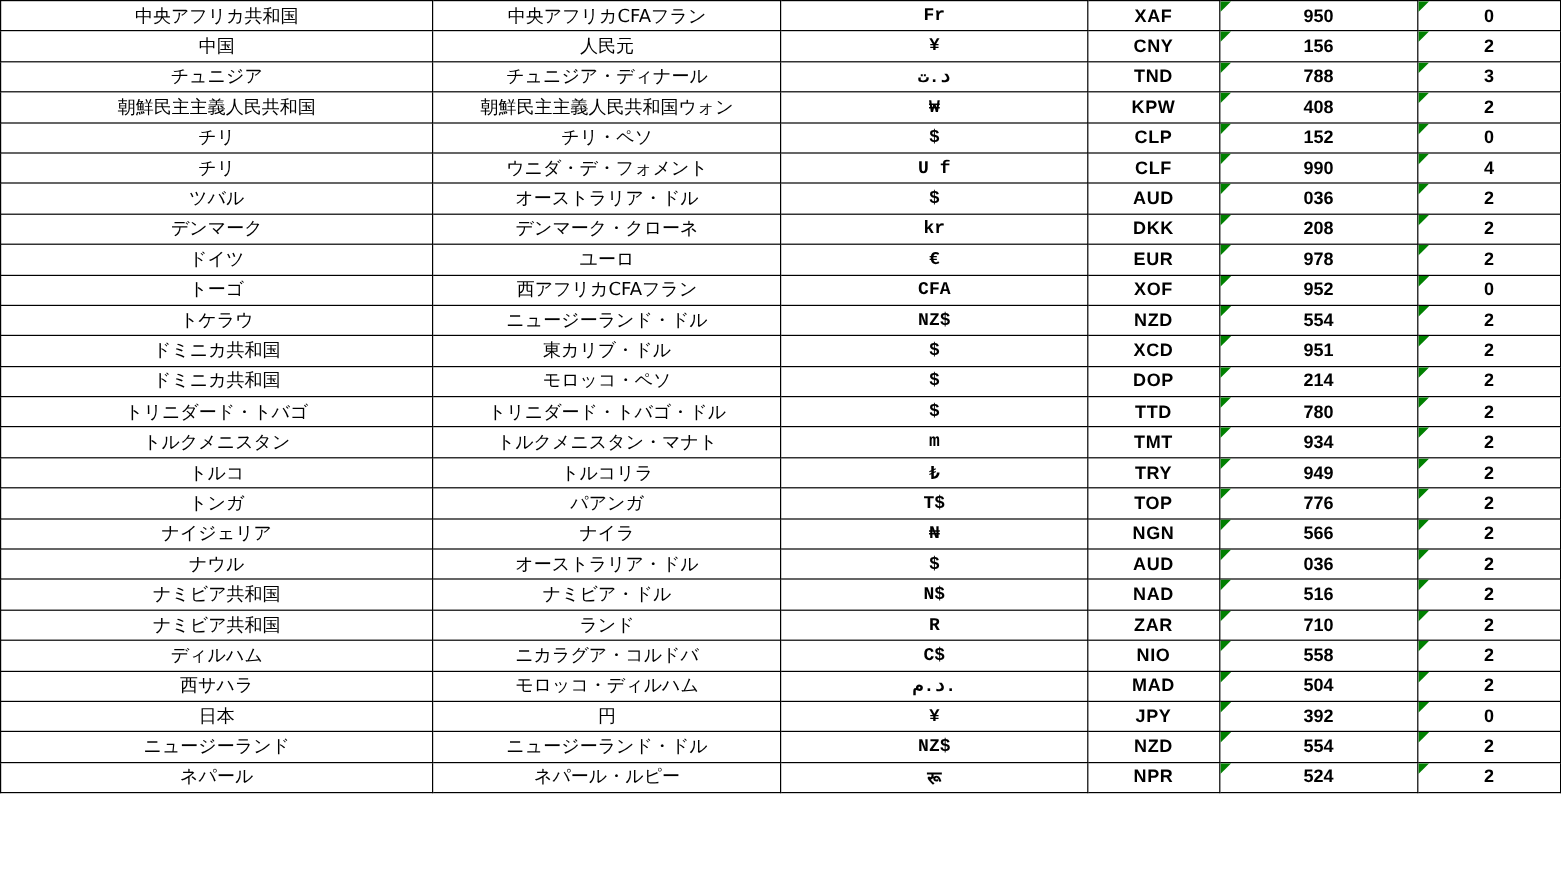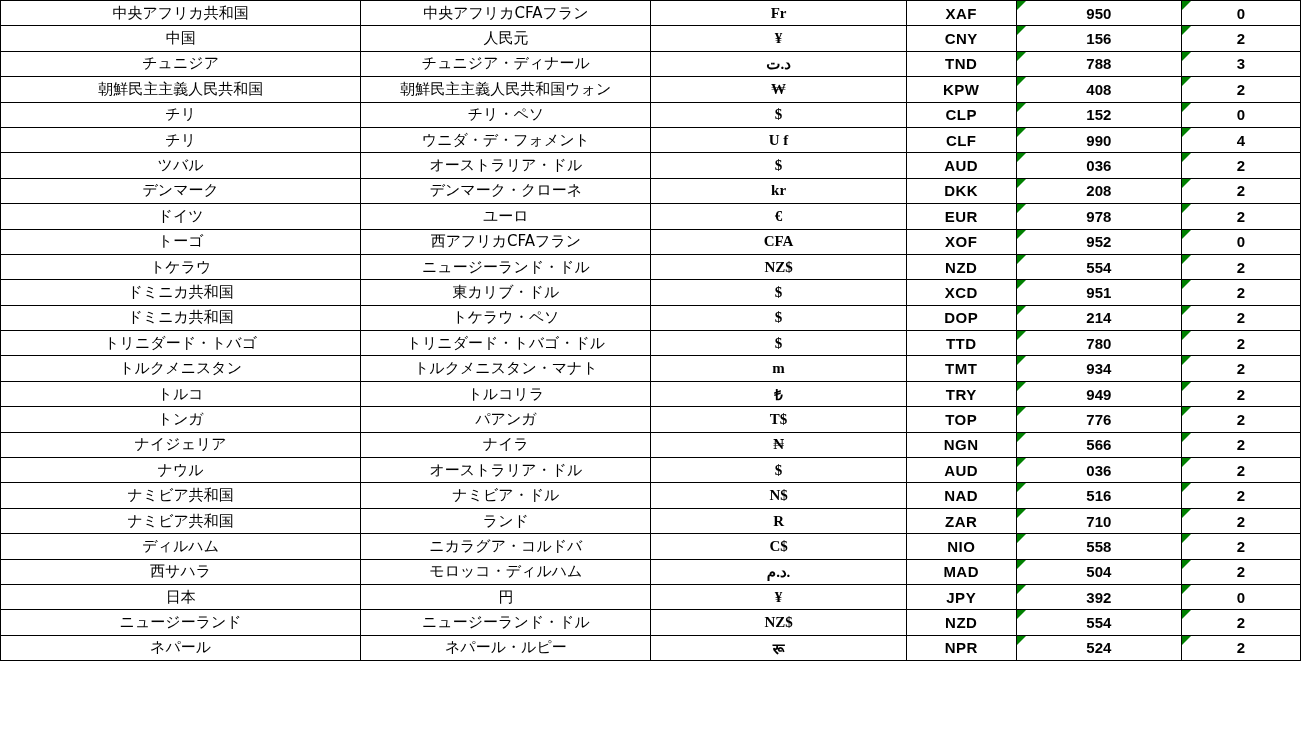--- a/index.html
+++ b/index.html
@@ -38,21 +38,21 @@
   col.c-symbol   { width: 255px; }
   col.c-code     { width: 110px; }
   col.c-num      { width: 165px; }
   col.c-digits   { width: 119px; }
 
   td.country, td.currency {
     font-family: "DejaVu Sans", sans-serif;
     font-size: 15px;
   }
   td.symbol {
-    font-family: Liberation Serif, serif;
+    font-family: Liberation Mono, monospace;
     font-size: 14px;
     font-weight: bold;
   }
   td.code {
     font-family: "Liberation Sans", sans-serif;
     font-size: 15px;
     font-weight: bold;
     letter-spacing: 0.5px;
   }
   td.num, td.digits {
@@ -178,21 +178,21 @@
         <tr>
           <td class="country">ドミニカ共和国</td>
           <td class="currency">東カリブ・ドル</td>
           <td class="symbol">$</td>
           <td class="code">XCD</td>
           <td class="num">951</td>
           <td class="digits">2</td>
         </tr>
         <tr>
           <td class="country">ドミニカ共和国</td>
-          <td class="currency">トケラウ・ペソ</td>
+          <td class="currency">モロッコ・ペソ</td>
           <td class="symbol">$</td>
           <td class="code">DOP</td>
           <td class="num">214</td>
           <td class="digits">2</td>
         </tr>
         <tr>
           <td class="country">トリニダード・トバゴ</td>
           <td class="currency">トリニダード・トバゴ・ドル</td>
           <td class="symbol">$</td>
           <td class="code">TTD</td>

